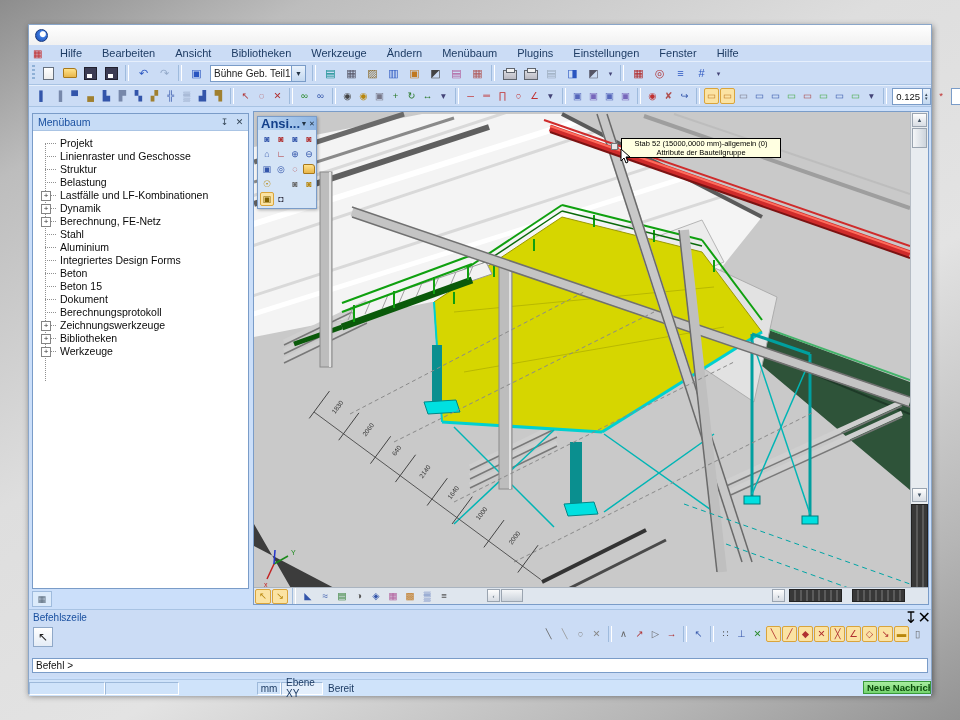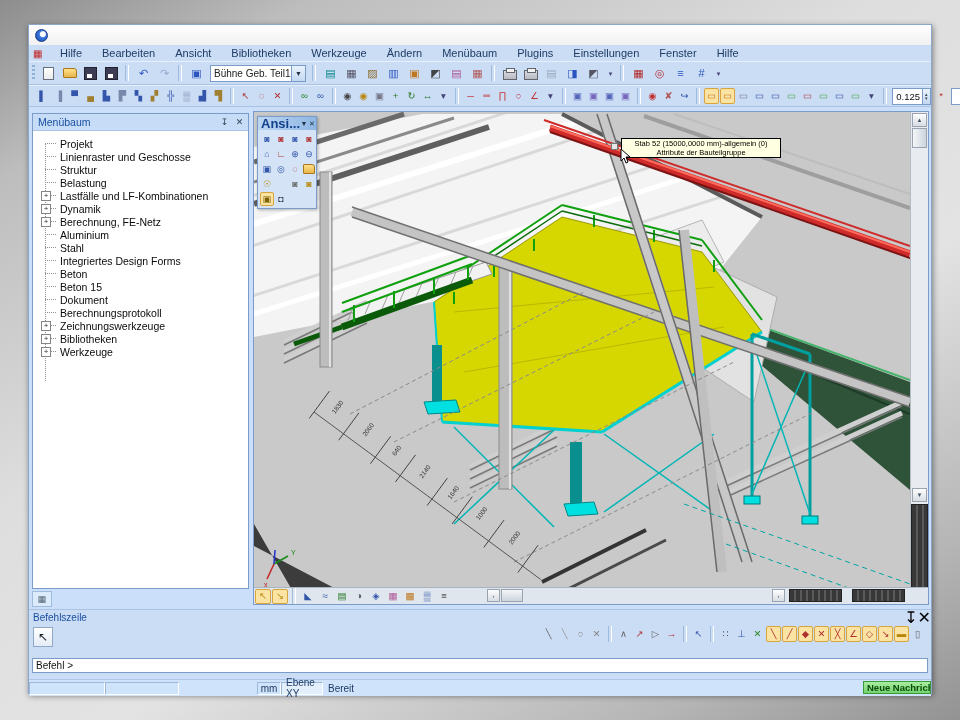--- a/index.html
+++ b/index.html
@@ -49,21 +49,21 @@
   .spin .spa{display:flex;flex-direction:column;font-size:5px;line-height:4px;color:#345;background:linear-gradient(#e9f2fc,#c3d8f0);
     border-left:1px solid #7a9cc8;height:100%;justify-content:center;padding:0 2px;margin-left:2px;}
   .gapc{display:inline-block;width:13px;height:13px;}
   
   #sidepanel{position:absolute;left:3px;top:88px;width:217px;height:476px;background:#fff;border:1px solid #7a9cc8;box-sizing:border-box;}
   .phead{height:16px;background:#c7dcf6;display:flex;align-items:center;border-bottom:1px solid #aac4e4;}
   .phead .ptitle{flex:1;font-size:10.5px;color:#1a50a0;padding-left:5px;}
   .phead .pico{width:13px;height:12px;font-size:9px;color:#345;display:flex;align-items:center;justify-content:center;margin-right:2px;}
   #tree{position:relative;padding-top:6px;height:calc(100% - 22px);overflow:hidden;}
   #tree::before{content:"";position:absolute;left:12px;top:12px;height:238px;border-left:1px dotted #909090;}
-  .titem{position:relative;height:13px;display:flex;align-items:center;padding-left:27px;font-size:10.5px;color:#0a0a0a;white-space:nowrap;}
+  .titem{position:relative;height:13px;display:flex;align-items:flex-start;padding-left:27px;font-size:10.5px;color:#0a0a0a;white-space:nowrap;}
   .titem::before{content:"";position:absolute;left:12px;top:6px;width:11px;border-top:1px dotted #909090;}
   .plus{position:absolute;left:8px;top:2px;width:8px;height:8px;line-height:7px;text-align:center;font-size:8px;
     background:#fff;border:1px solid #848484;color:#333;z-index:2;}
   #sidetab{position:absolute;left:3px;top:566px;width:20px;height:16px;background:#dcebfb;border:1px solid #9fbbdd;
     font-size:9px;color:#567;display:flex;align-items:center;justify-content:center;box-sizing:border-box;}
   
   #viewport{position:absolute;left:224px;top:86px;width:676px;height:494px;background:#cacaca;border:1px solid #7a9cc8;box-sizing:border-box;}
   #scene{position:absolute;left:0;top:0;}
   
   #palette{position:absolute;left:3px;top:4px;width:58px;background:#d4e4f6;border:1px solid #7a9cc8;box-shadow:1px 1px 3px rgba(0,0,0,.3);}
@@ -291,24 +291,24 @@
           </div>
           <div class="titem">
             <span class="plus">+</span>
             <span>Dynamik</span>
           </div>
           <div class="titem">
             <span class="plus">+</span>
             <span>Berechnung, FE-Netz</span>
           </div>
           <div class="titem">
+            <span>Stahl</span>
+          </div>
+          <div class="titem">
             <span>Aluminium</span>
-          </div>
-          <div class="titem">
-            <span>Stahl</span>
           </div>
           <div class="titem">
             <span>Integriertes Design Forms</span>
           </div>
           <div class="titem">
             <span>Beton</span>
           </div>
           <div class="titem">
             <span>Beton 15</span>
           </div>

